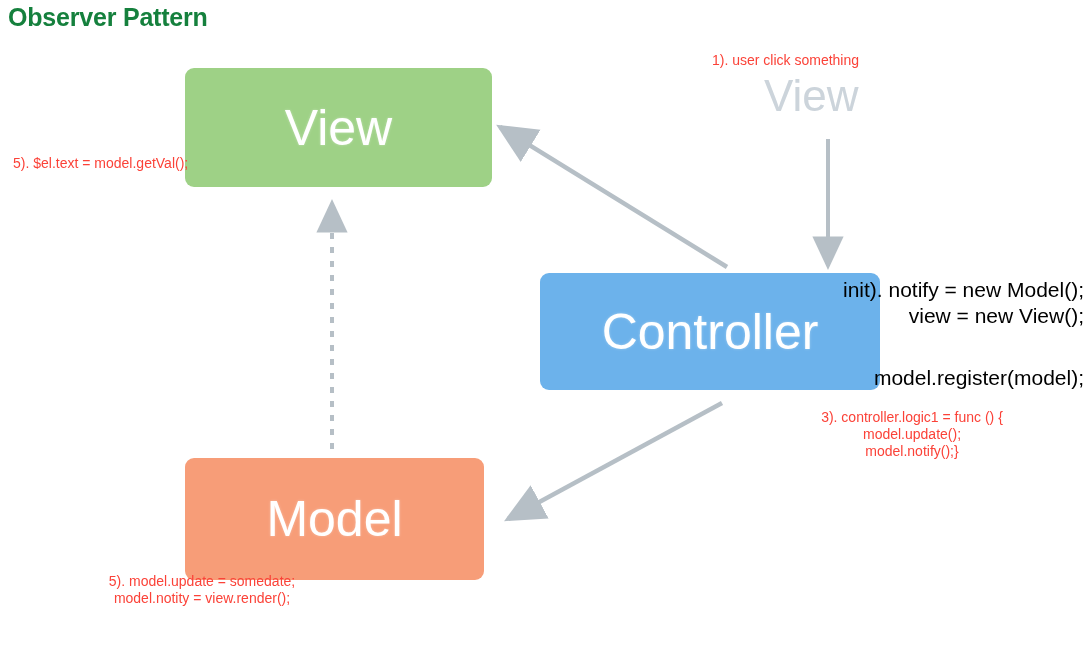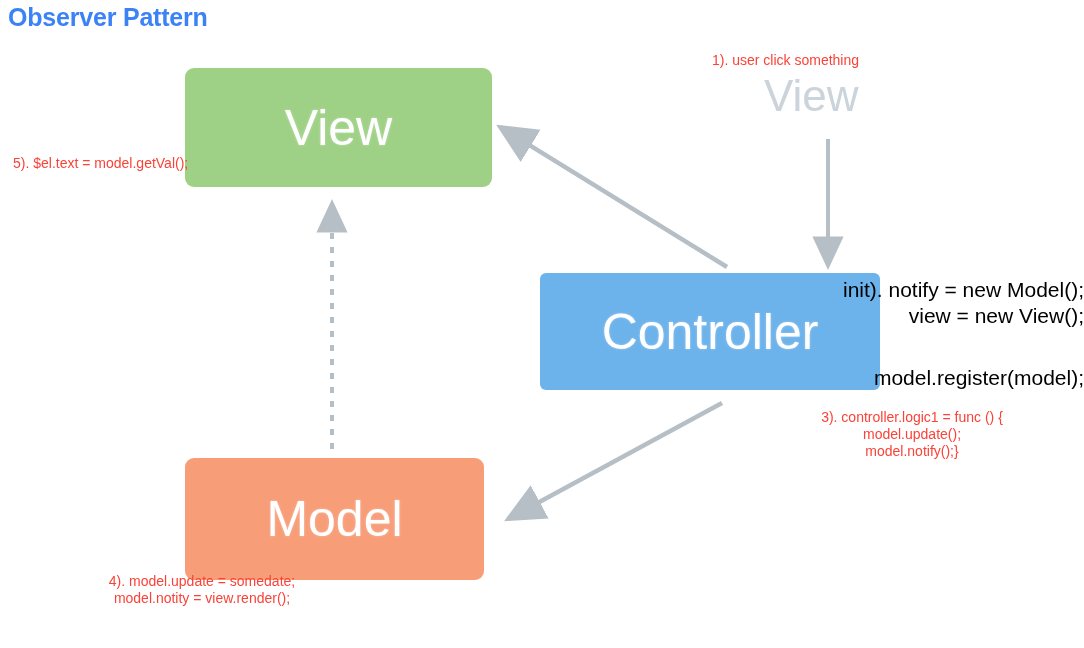--- a/index.html
+++ b/index.html
@@ -19,21 +19,21 @@
     overflow: hidden;
   }
 
   
   .page-title {
     position: absolute;
     left: 8px;
     top: 3px;
     font-size: 25px;
     font-weight: bold;
-    color: #3b82f6;
+    color: #15803d;
     letter-spacing: -0.2px;
     white-space: nowrap;
   }
 
   
   .node-box {
     position: absolute;
     border-radius: 9px;
     display: flex;
     align-items: center;
@@ -140,21 +140,21 @@
 
     <line x1="722" y1="403" x2="508" y2="519" stroke="#b6bfc6" stroke-width="4.5" marker-end="url(#ah2)"></line>
 
     <line x1="332" y1="449" x2="332" y2="203" stroke="#b6bfc6" stroke-width="4" stroke-dasharray="6,8" marker-end="url(#ah)"></line>
   </svg>
 
   <div class="node-box" id="view-box" style="background:#9ed186;">
     <span class="node-label">View</span>
   </div>
 
-  <div class="node-box" id="controller-box" style="background:#6cb2eb;border-radius:6px;">
+  <div class="node-box" id="controller-box" style="background:#6cb2eb;">
     <span class="node-label">Controller</span>
   </div>
 
   <div class="node-box" id="model-box" style="background:#f79d78;">
     <span class="node-label">Model</span>
   </div>
 
   <div class="ghost-label" id="input-label">View</div>
 
   <div class="annot annot-red" id="annot-1">1). user click something</div>
@@ -164,16 +164,16 @@
 
   <div class="annot annot-black" id="annot-init">init). notify = new Model();
 view = new View();</div>
 
   <div class="annot annot-black" id="annot-register">model.register(model);</div>
 
   <div class="annot annot-red" id="annot-3">3). controller.logic1 = func () {
 model.update();
 model.notify();}</div>
 
-  <div class="annot annot-red" id="annot-4">4). model.update = somedate;
+  <div class="annot annot-red" id="annot-4">5). model.update = somedate;
 model.notity = view.render();</div>
 
 </div>
 
 </body></html>

